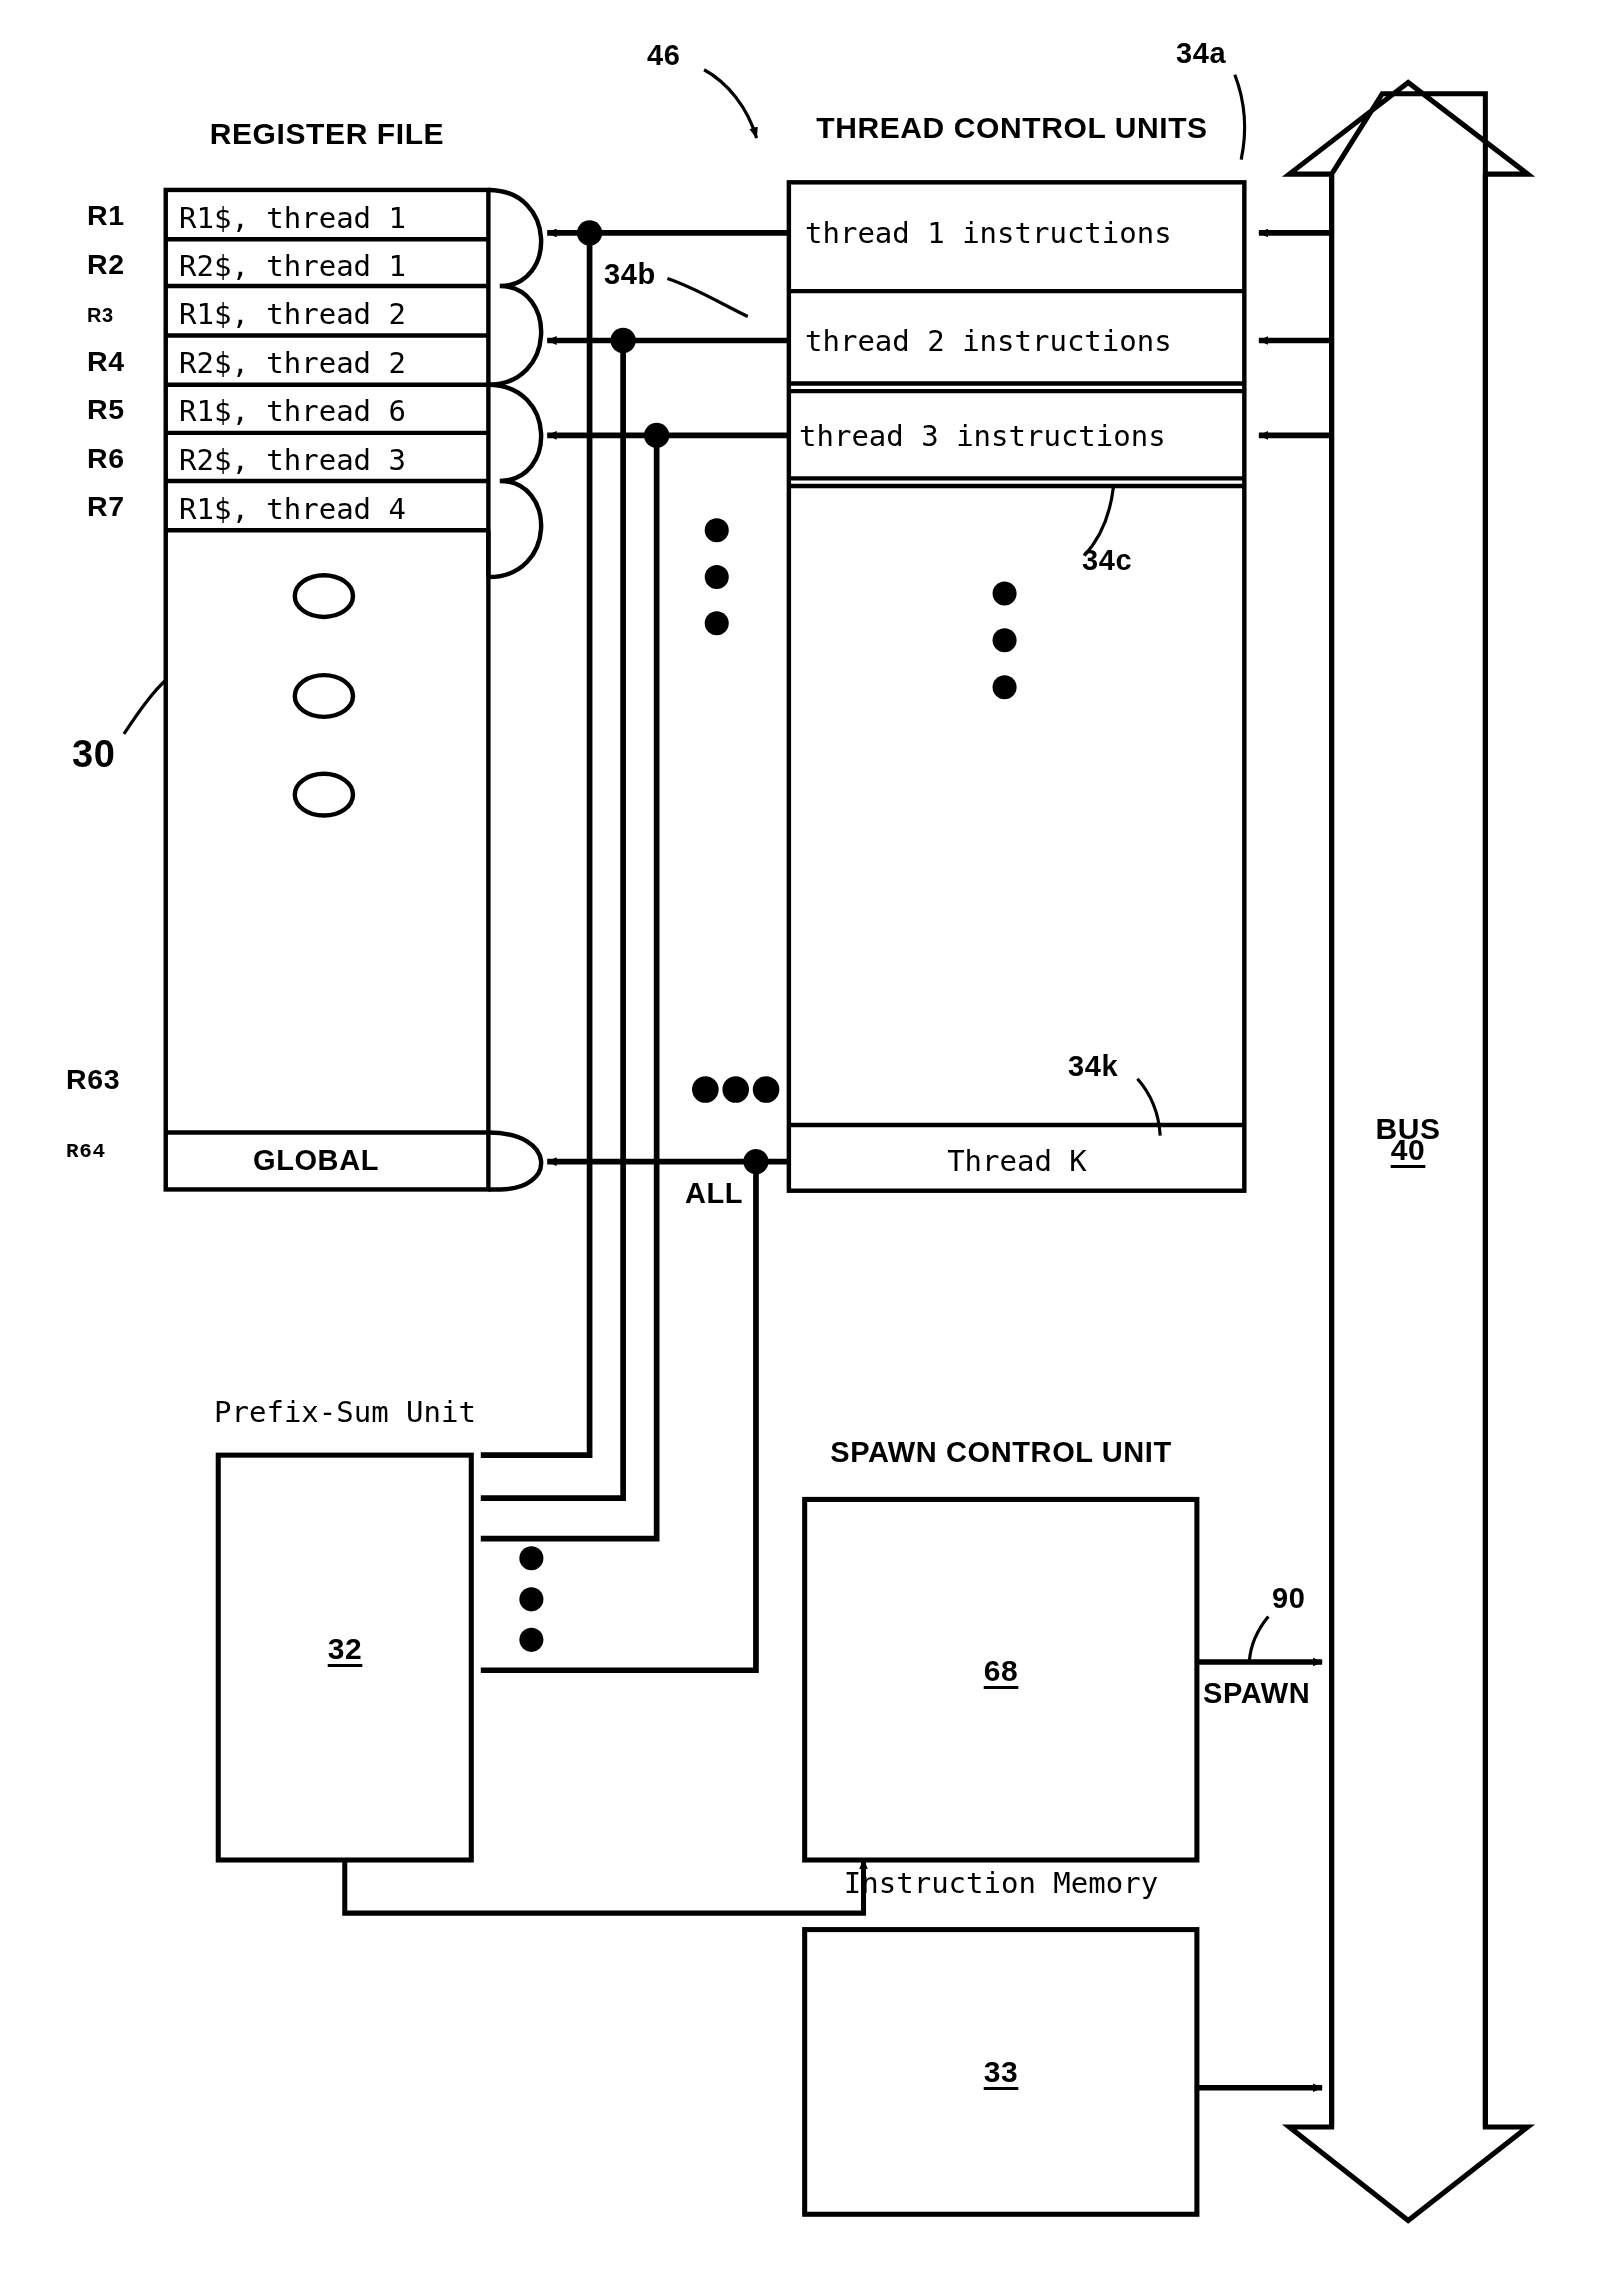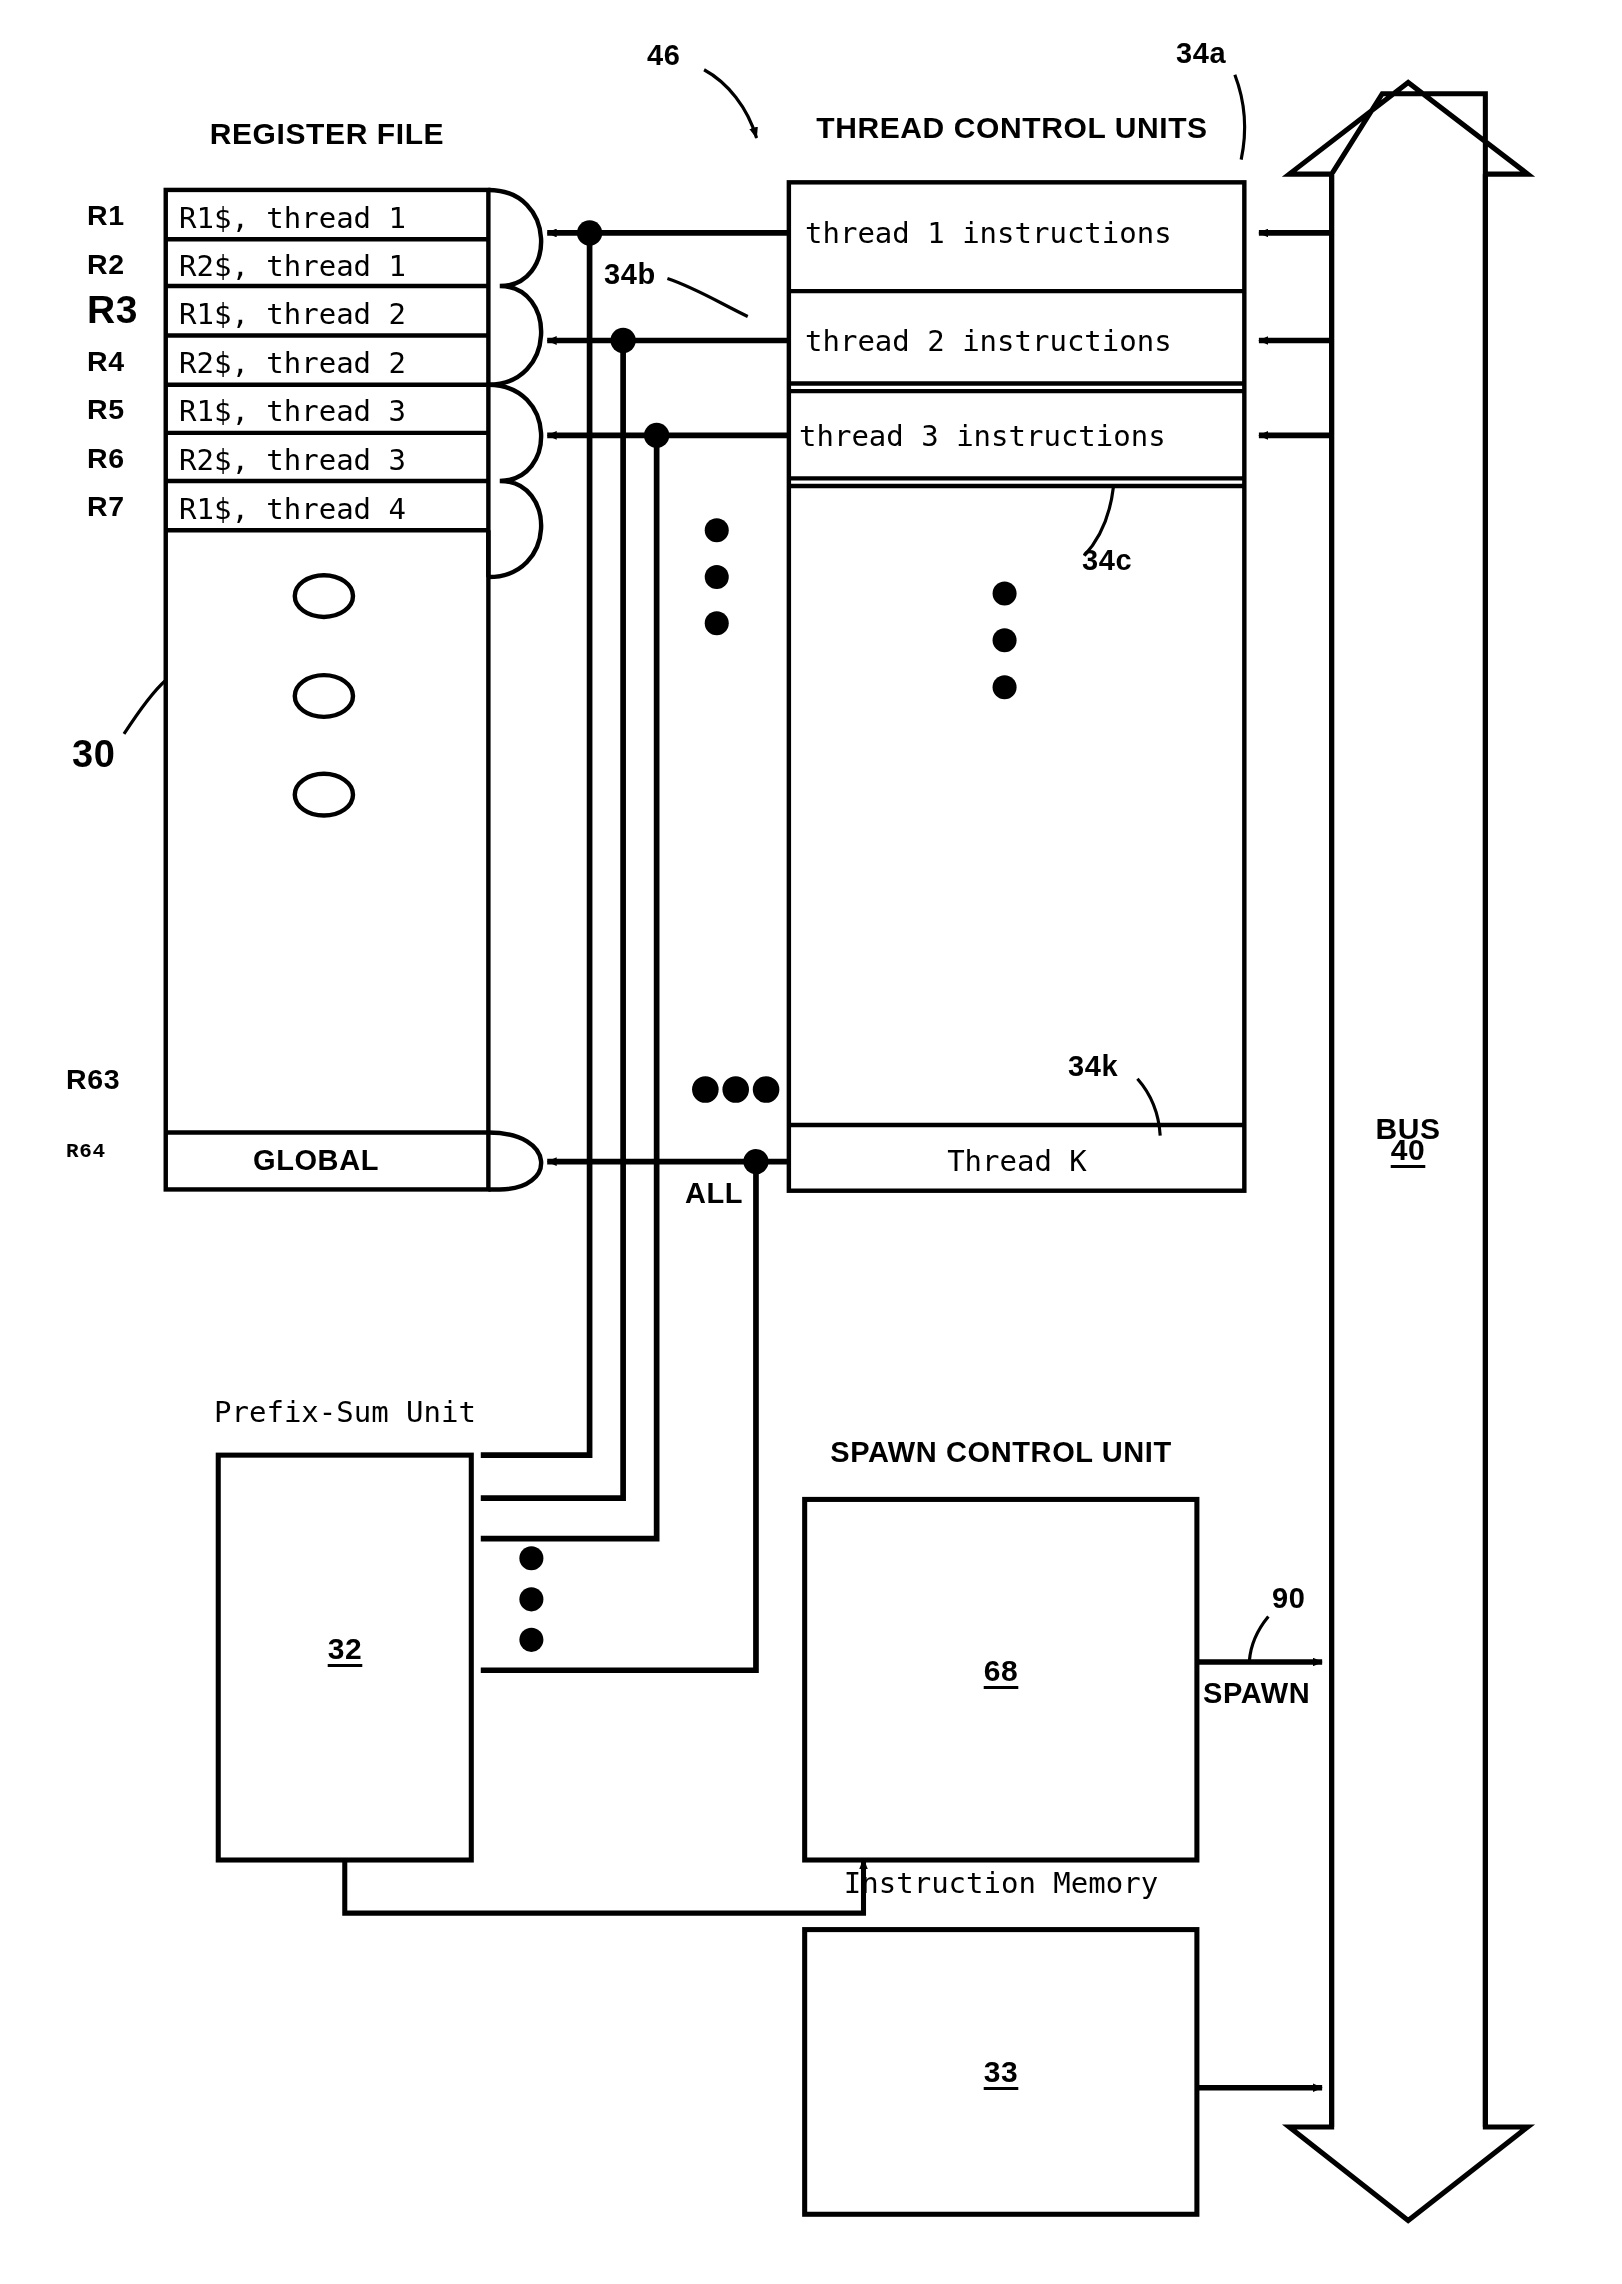--- a/index.html
+++ b/index.html
@@ -199,33 +199,33 @@
   </svg>
 
   <div class="lbl sans ctr" style="left:327px;top:117px;font-size:30px;">REGISTER FILE</div>
   <div class="lbl sans ctr" style="left:1012px;top:111px;font-size:30px;">THREAD CONTROL UNITS</div>
   <div class="lbl mono ctr" style="left:345px;top:1395px;font-size:29px;">Prefix-Sum Unit</div>
   <div class="lbl sans ctr" style="left:1001px;top:1436px;font-size:29px;">SPAWN CONTROL UNIT</div>
   <div class="lbl mono ctr" style="left:1001px;top:1866px;font-size:29px;">Instruction Memory</div>
 
   <div class="lbl sans" style="left:87px;top:199px;font-size:28.5px;">R1</div>
   <div class="lbl sans" style="left:87px;top:248px;font-size:28.5px;">R2</div>
-  <div class="lbl sans" style="left:87px;top:288px;font-size:39px;">R3</div>
+  <div class="lbl sans" style="left:87px;top:304px;font-size:20px;">R3</div>
   <div class="lbl sans" style="left:87px;top:345px;font-size:28.5px;">R4</div>
   <div class="lbl sans" style="left:87px;top:393px;font-size:28.5px;">R5</div>
   <div class="lbl sans" style="left:87px;top:442px;font-size:28.5px;">R6</div>
   <div class="lbl sans" style="left:87px;top:490px;font-size:28.5px;">R7</div>
   <div class="lbl sans" style="left:66px;top:1063px;font-size:28.5px;">R63</div>
   <div class="lbl sans" style="left:66px;top:1140px;font-size:21px;font-family:Liberation Mono, monospace;">R64</div>
 
   <div class="lbl mono" style="left:179px;top:201px;font-size:29px;">R1$, thread 1</div>
   <div class="lbl mono" style="left:179px;top:249px;font-size:29px;">R2$, thread 1</div>
   <div class="lbl mono" style="left:179px;top:297px;font-size:29px;">R1$, thread 2</div>
   <div class="lbl mono" style="left:179px;top:346px;font-size:29px;">R2$, thread 2</div>
-  <div class="lbl mono" style="left:179px;top:394px;font-size:29px;">R1$, thread 3</div>
+  <div class="lbl mono" style="left:179px;top:394px;font-size:29px;">R1$, thread 6</div>
   <div class="lbl mono" style="left:179px;top:443px;font-size:29px;">R2$, thread 3</div>
   <div class="lbl mono" style="left:179px;top:492px;font-size:29px;">R1$, thread 4</div>
   <div class="lbl sans ctr" style="left:316px;top:1144px;font-size:29px;">GLOBAL</div>
 
   <div class="lbl mono" style="left:805px;top:216px;font-size:29px;">thread 1 instructions</div>
   <div class="lbl mono" style="left:805px;top:324px;font-size:29px;">thread 2 instructions</div>
   <div class="lbl mono" style="left:799px;top:419px;font-size:29px;">thread 3 instructions</div>
   <div class="lbl mono ctr" style="left:1017px;top:1144px;font-size:29px;">Thread K</div>
 
   <div class="lbl sans" style="left:647px;top:39px;font-size:29px;">46</div>

